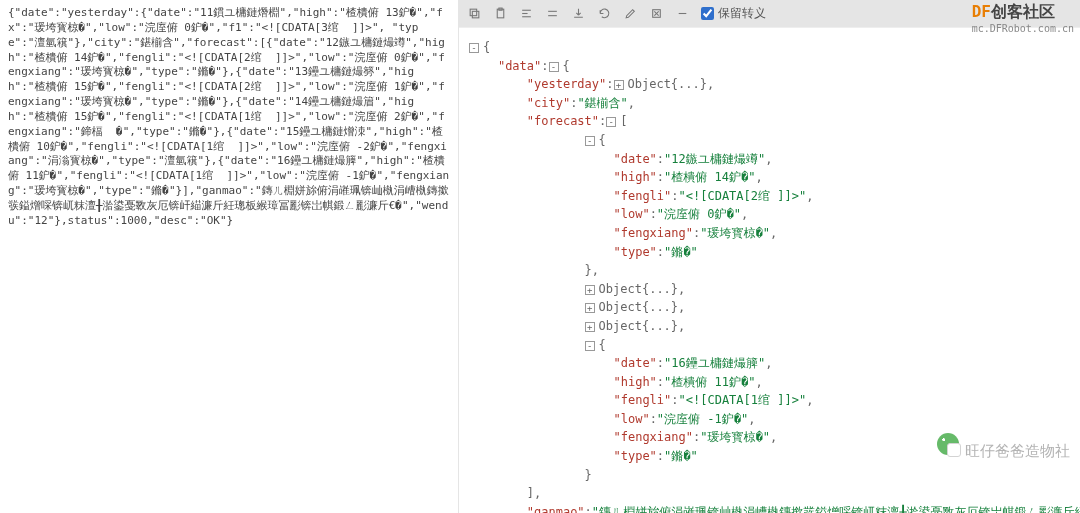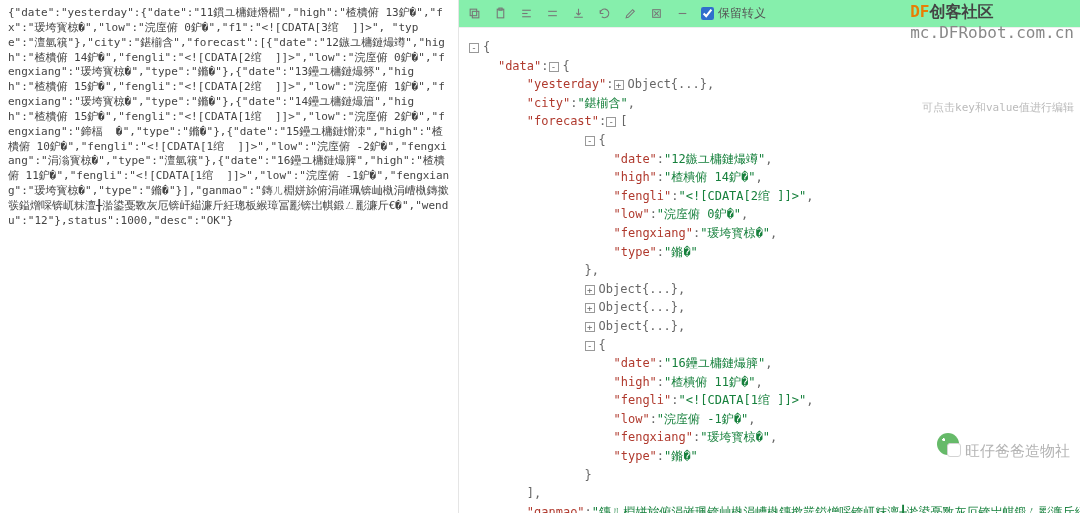--- a/index.html
+++ b/index.html
@@ -1,34 +1,34 @@
 <!DOCTYPE html>
 <html><head>
 <meta charset="utf-8">
 <style>
   * { box-sizing: border-box; margin: 0; padding: 0; }
   body { width: 1080px; height: 513px; font-family: "SimSun", "宋体", monospace; font-size: 11px; color: #333; background: #fff; position: relative; overflow: hidden; }
   .pane-left { position: absolute; left: 0; top: 0; width: 458px; height: 513px; padding: 6px 8px; line-height: 1.35; word-break: break-all; white-space: pre-wrap; color: #444; }
   .pane-right { position: absolute; left: 458px; top: 0; width: 622px; height: 513px; border-left: 1px solid #e5e5e5; }
-  .toolbar { height: 28px; display: flex; align-items: center; gap: 12px; padding: 4px 8px; background: #86efac; border-bottom: 1px solid #eee; }
+  .toolbar { height: 28px; display: flex; align-items: center; gap: 12px; padding: 4px 8px; background: #e5e5e5; border-bottom: 1px solid #eee; }
   .tb-icon { width: 14px; height: 14px; display: inline-flex; align-items: center; justify-content: center; color: #777; cursor: pointer; }
   .tb-icon svg { width: 13px; height: 13px; stroke: currentColor; fill: none; stroke-width: 2; }
   .tb-check { display: flex; align-items: center; gap: 4px; font-size: 12px; color: #555; }
   .tb-check input { accent-color: #2f6fcc; }
   .tree { padding: 10px 6px 10px 10px; font-family: monospace,"SimSun"; font-size: 12px; line-height: 1.55; color: #666; white-space: nowrap; }
   .tree-line { display: block; }
   .k { color: #b03a2e; }
   .s { color: #16803c; }
   .p { color: #666; }
   .togg { display: inline-block; width: 10px; height: 10px; line-height: 8px; text-align: center; border: 1px solid #999; font-size: 9px; color: #666; margin-right: 4px; cursor: pointer; background: #fff; }
   .hint-right { position: absolute; right: 6px; top: 100px; font-size: 11px; color: #bbb; }
   .logo-top { position: absolute; top: 2px; right: 6px; text-align: left; }
   .logo-top .cn { font-size: 16px; font-weight: bold; color: #444; }
   .logo-top .cn .df { color: #e87e04; }
-  .logo-top .url { font-size: 16px; color: #888; }
+  .logo-top .url { font-size: 10px; color: #888; }
   .watermark { position: absolute; right: 10px; bottom: 52px; display: flex; align-items: center; gap: 6px; opacity: .85; }
   .wm-ico { width: 22px; height: 22px; border-radius: 50%; background: radial-gradient(circle at 30% 30%, #fff 6%, #4CAF50 7% 60%, #2e7d32 100%); position: relative; }
   .wm-ico::after { content: ""; position: absolute; width: 12px; height: 12px; right: -2px; bottom: -2px; border-radius: 3px; background: #fff; border: 1px solid #ccc; }
   .wm-txt { font-size: 15px; color: #a6a6a6; font-family: "Microsoft YaHei", sans-serif; margin-top: 16px; }
 </style>
 </head>
 <body>
 
 <div class="pane-left">{"date":"yesterday":{"date":"11鏆ユ槦鏈熸棩","high":"楂樻俯 13鈩�","fx":"瑗垮寳椋�","low":"浣庢俯 0鈩�","f1":"&lt;![CDATA[3绾  ]]&gt;", "type":"澶氫簯"},"city":"鍖椾含","forecast":[{"date":"12鏃ユ槦鏈熶竴","high":"楂樻俯 14鈩�","fengli":"&lt;![CDATA[2绾  ]]&gt;","low":"浣庢俯 0鈩�","fengxiang":"瑗垮寳椋�","type":"鏅�"},{"date":"13鑸ユ槦鏈熶簩","high":"楂樻俯 15鈩�","fengli":"&lt;![CDATA[2绾  ]]&gt;","low":"浣庢俯 1鈩�","fengxiang":"瑗垮寳椋�","type":"鏅�"},{"date":"14鑸ユ槦鏈熶篃","high":"楂樻俯 15鈩�","fengli":"&lt;![CDATA[1绾  ]]&gt;","low":"浣庢俯 2鈩�","fengxiang":"鍗楅  �","type":"鏅�"},{"date":"15鑸ユ槦鏈熷洓","high":"楂樻俯 10鈩�","fengli":"&lt;![CDATA[1绾  ]]&gt;","low":"浣庢俯 -2鈩�","fengxiang":"涓滃寳椋�","type":"澶氫簯"},{"date":"16鑸ユ槦鏈熶簲","high":"楂樻俯 11鈩�","fengli":"&lt;![CDATA[1绾  ]]&gt;","low":"浣庢俯 -1鈩�","fengxiang":"瑗垮寳椋�","type":"鏅�"}],"ganmao":"鏄ㄦ棩姘旀俯涓嶉珮锛屾槸涓嶆槸鏄撳彂鎰熷啋锛屼粖澶╂湁鍙戞斁灰厄锛屽緢濂斤紝璁板緱璋冨彲锛岀帺鍛ㄥ彲濂斤€�","wendu":"12"},status":1000,"desc":"OK"}</div>
 
@@ -86,21 +86,20 @@
         <svg viewBox="0 0 24 24">
           <line x1="5" y1="12" x2="19" y2="12"></line>
         </svg>
       </span>
     <label class="tb-check">
       <input type="checkbox" checked="" style="">
       <span>保留转义</span>
     </label>
   </div>
 
-  <div class="hint-right">可点击key和value值进行编辑</div>
 
   <div class="tree">
     <span class="tree-line"><span class="togg">-</span><span class="p">{</span></span>
     <span class="tree-line">&nbsp;&nbsp;&nbsp;&nbsp;<span class="k">"data"</span><span class="p">:</span><span class="togg">-</span><span class="p">{</span></span>
     <span class="tree-line">&nbsp;&nbsp;&nbsp;&nbsp;&nbsp;&nbsp;&nbsp;&nbsp;<span class="k">"yesterday"</span><span class="p">:</span><span class="togg">+</span><span class="p">Object{...}</span><span class="p">,</span></span>
     <span class="tree-line">&nbsp;&nbsp;&nbsp;&nbsp;&nbsp;&nbsp;&nbsp;&nbsp;<span class="k">"city"</span><span class="p">:</span><span class="s">"鍖椾含"</span><span class="p">,</span></span>
     <span class="tree-line">&nbsp;&nbsp;&nbsp;&nbsp;&nbsp;&nbsp;&nbsp;&nbsp;<span class="k">"forecast"</span><span class="p">:</span><span class="togg">-</span><span class="p">[</span></span>
     <span class="tree-line">&nbsp;&nbsp;&nbsp;&nbsp;&nbsp;&nbsp;&nbsp;&nbsp;&nbsp;&nbsp;&nbsp;&nbsp;&nbsp;&nbsp;&nbsp;&nbsp;<span class="togg">-</span><span class="p">{</span></span>
     <span class="tree-line">&nbsp;&nbsp;&nbsp;&nbsp;&nbsp;&nbsp;&nbsp;&nbsp;&nbsp;&nbsp;&nbsp;&nbsp;&nbsp;&nbsp;&nbsp;&nbsp;&nbsp;&nbsp;&nbsp;&nbsp;<span class="k">"date"</span><span class="p">:</span><span class="s">"12鏃ユ槦鏈熶竴"</span><span class="p">,</span></span>
     <span class="tree-line">&nbsp;&nbsp;&nbsp;&nbsp;&nbsp;&nbsp;&nbsp;&nbsp;&nbsp;&nbsp;&nbsp;&nbsp;&nbsp;&nbsp;&nbsp;&nbsp;&nbsp;&nbsp;&nbsp;&nbsp;<span class="k">"high"</span><span class="p">:</span><span class="s">"楂樻俯  14鈩�"</span><span class="p">,</span></span>

